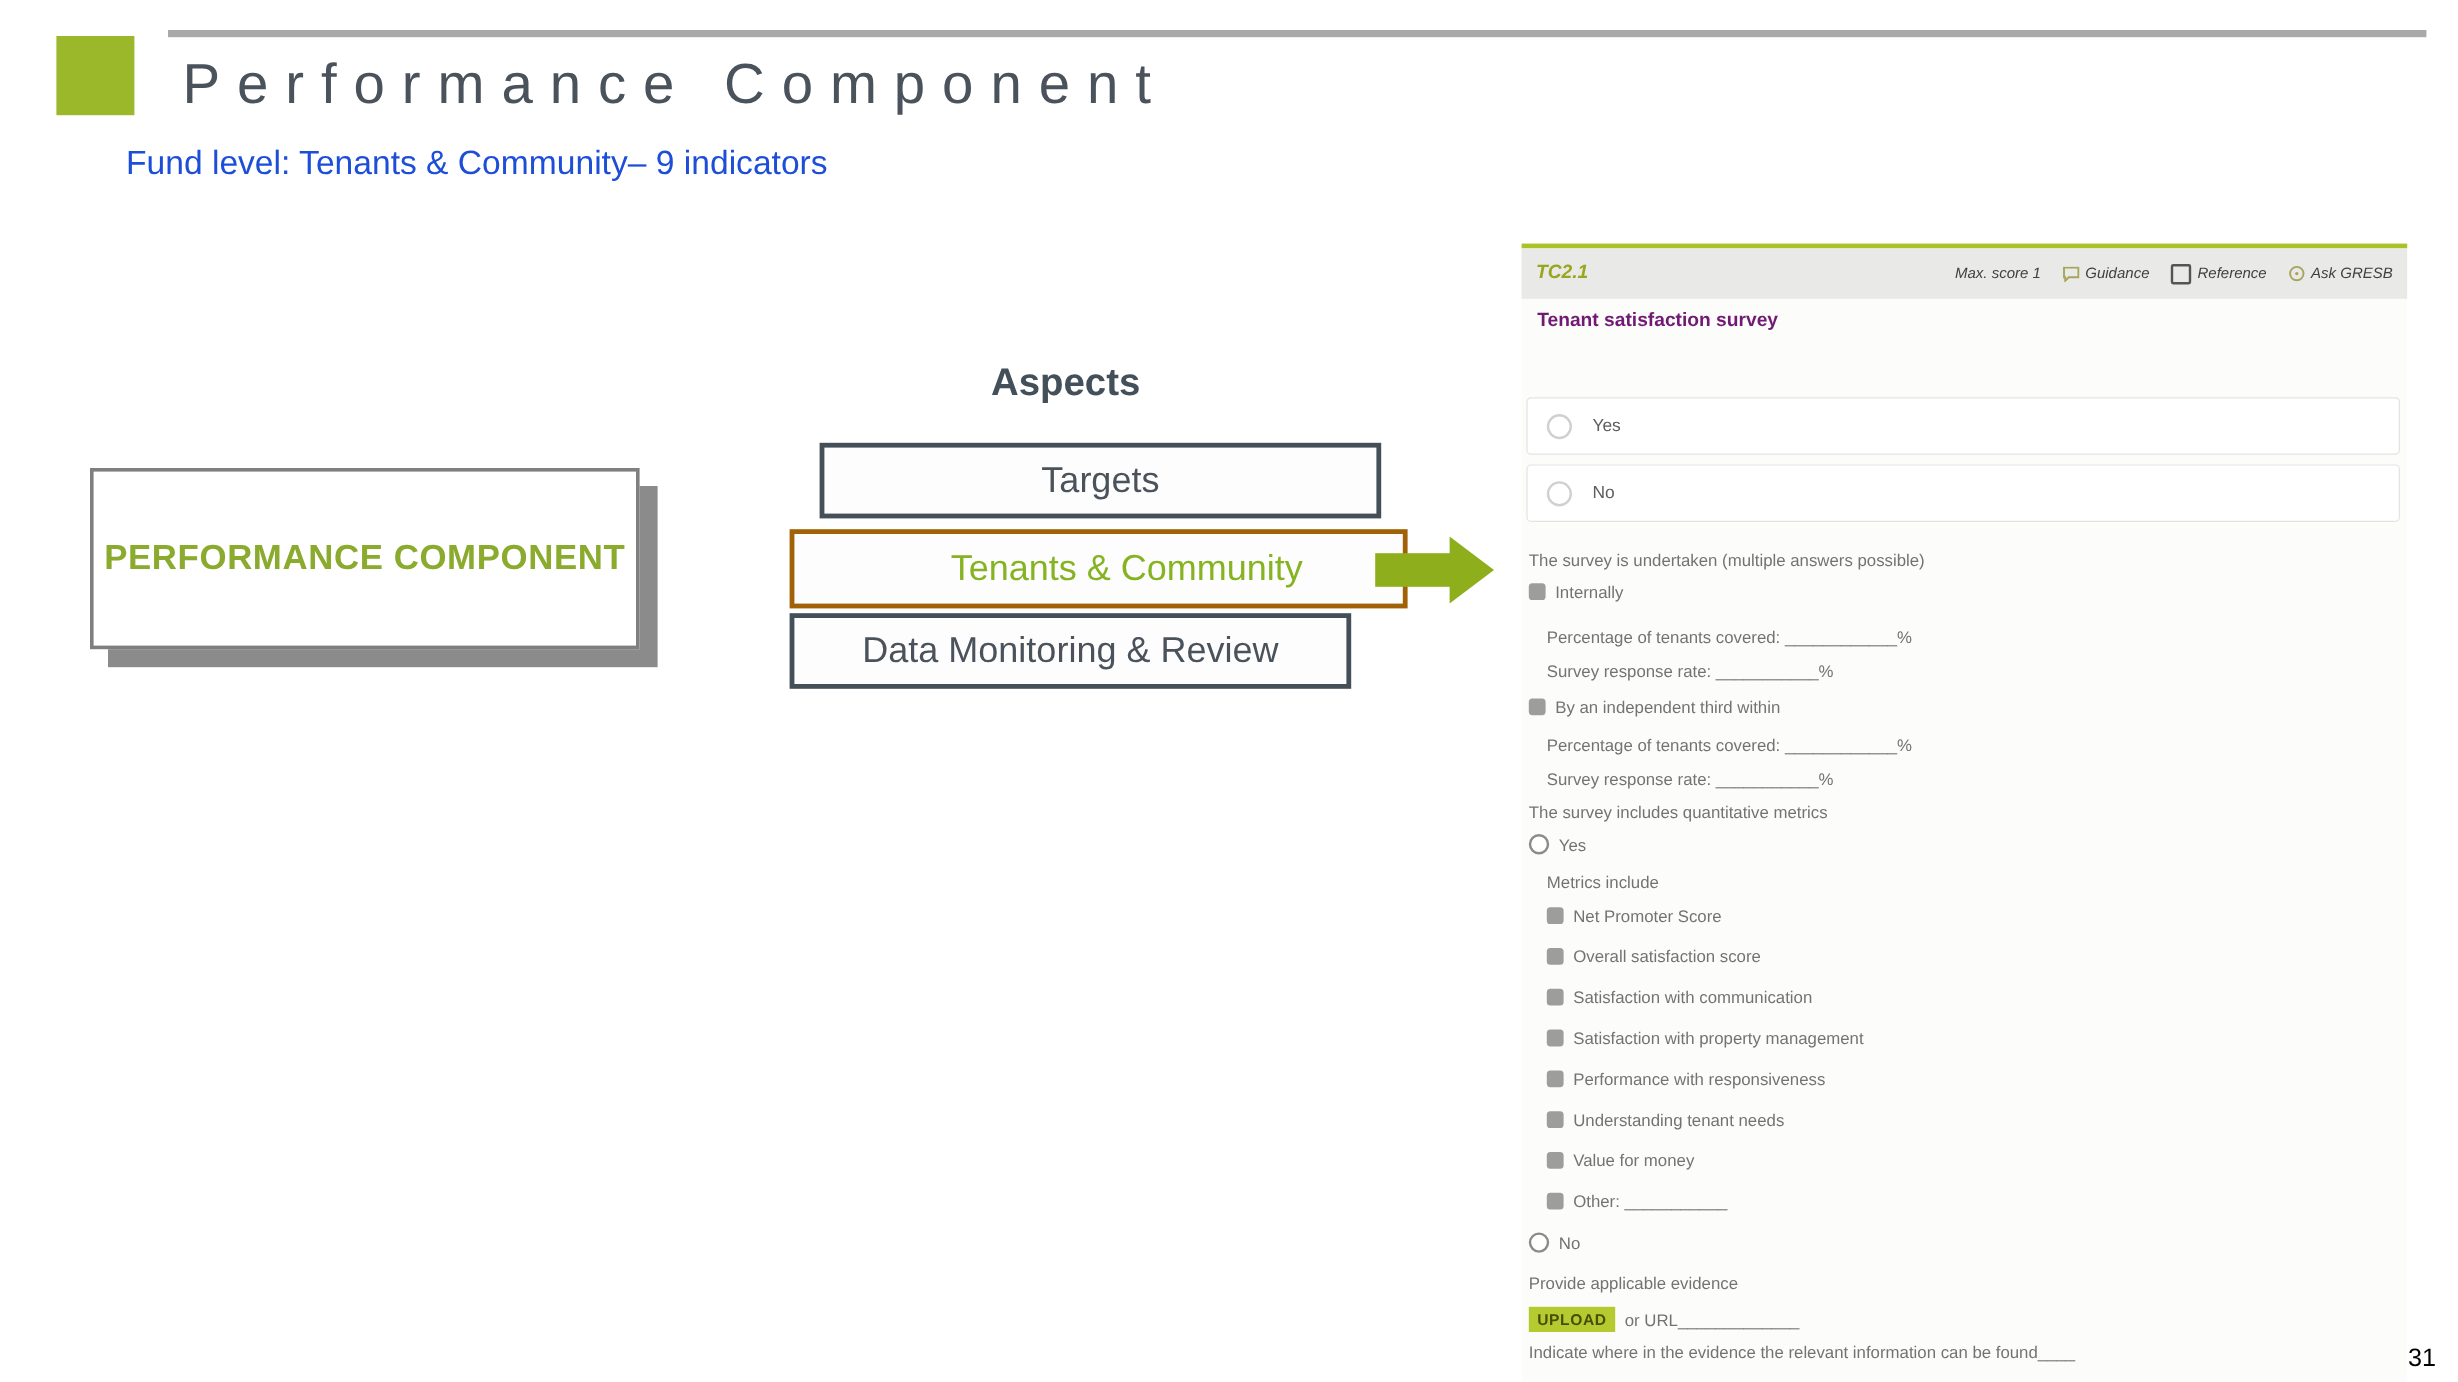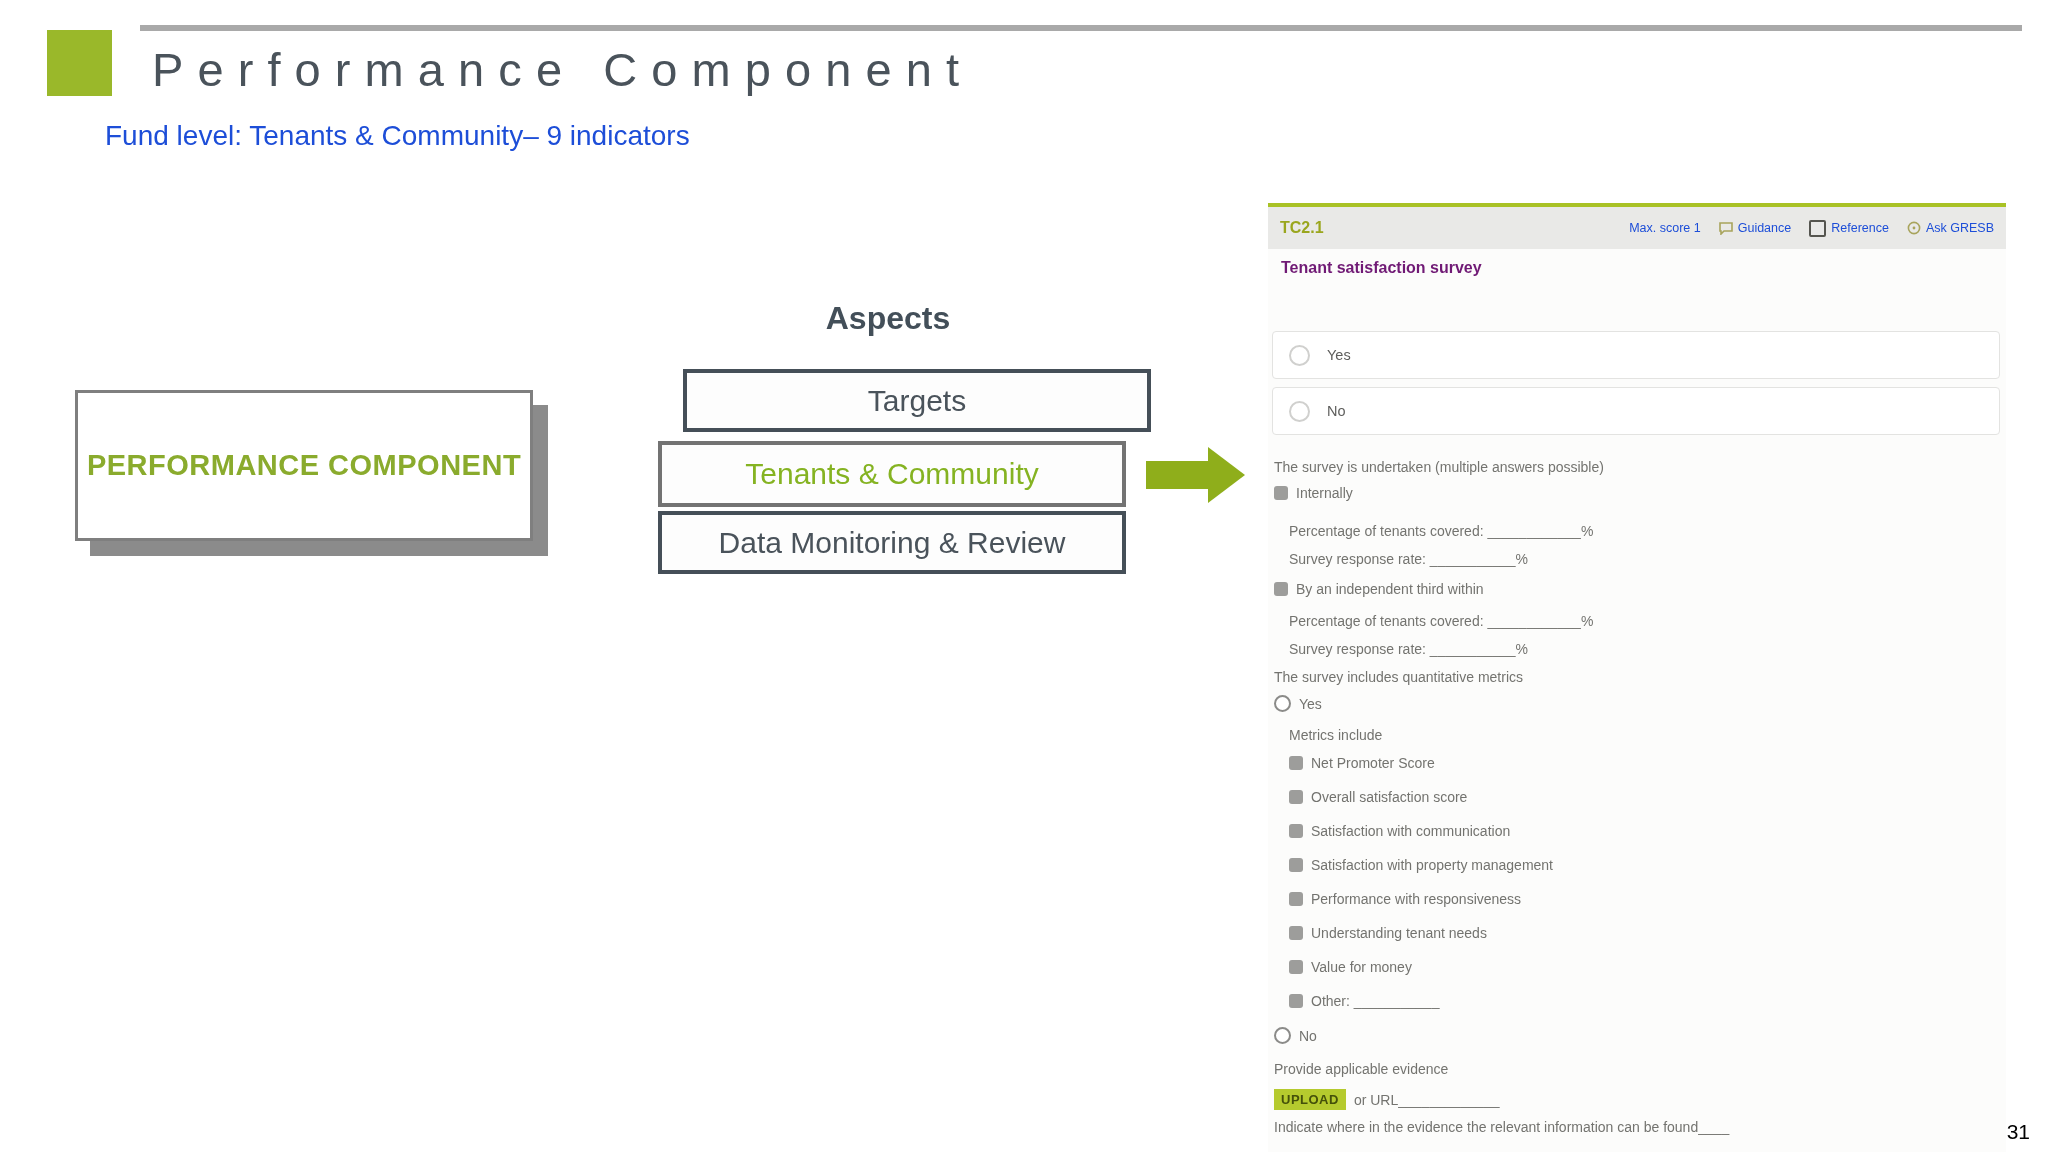--- a/index.html
+++ b/index.html
@@ -18,40 +18,40 @@
   .perf-box{position:absolute;left:75px;top:390px;width:452px;height:145px;background:#ffffff;
             border:3px solid #7f7f7f;box-shadow:15px 15px 0 0 #8b8b8b;
             display:flex;align-items:center;justify-content:center;}
   .perf-box span{font-size:29px;font-weight:bold;color:#8aab2d;letter-spacing:0.5px;}
   .aspects-label{position:absolute;left:658px;top:300px;width:460px;text-align:center;
                  font-size:32px;font-weight:bold;color:#434f59;}
   .aspect-box{position:absolute;left:658px;width:460px;display:flex;align-items:center;
               justify-content:center;background:#fdfdfd;}
   .aspect-box.dark{border:4px solid #454f58;}
   .aspect-box.dark span{font-size:30px;color:#4a535b;}
-  .aspect-box.green{border:4px solid #737373;}
+  .aspect-box.green{border:4px solid #a16207;padding-left:47px;}
   .aspect-box.green span{font-size:30px;color:#85b322;}
   .box-targets{top:369px;height:55px;margin-left:25px;}
   .box-tenants{top:441px;height:58px;}
   .box-data{top:511px;height:55px;}
 
   .flow-arrow{position:absolute;left:1146px;top:447px;width:98px;height:56px;}
   .flow-arrow .shaft{position:absolute;left:0;top:14px;width:64px;height:28px;background:#8fae1b;}
   .flow-arrow .head{position:absolute;left:62px;top:0;width:0;height:0;
                     border-top:28px solid transparent;border-bottom:28px solid transparent;
                     border-left:37px solid #8fae1b;}
 
   
   .form-panel{position:absolute;left:1268px;top:203px;width:738px;height:949px;background:#fcfcfb;}
   .form-topline{position:absolute;left:0;top:0;width:100%;height:4px;background:#a9c225;}
   .form-header{position:absolute;left:0;top:4px;width:100%;height:42px;background:#e9e9e7;
                display:flex;align-items:center;justify-content:space-between;box-sizing:border-box;
-               padding:0 12px;}
+               padding:0 12px;font-style:italic;}
   .tc-id{font-size:16px;font-weight:bold;color:#9aa61e;}
-  .hdr-right{display:flex;align-items:center;gap:18px;font-size:12.5px;color:#1d4ed8;justify-content:flex-end;}
+  .hdr-right{display:flex;align-items:center;gap:18px;font-size:12.5px;color:#404040;justify-content:flex-end;}
   .hdr-item{display:flex;align-items:center;gap:5px;white-space:nowrap;}
   .bubble-icon svg, .ask-icon svg{display:block;}
   .ref-icon{width:13px;height:13px;border:2px solid #55554f;border-radius:2px;display:inline-block;}
 
   .q-name{position:absolute;left:13px;top:56px;font-size:16px;font-weight:bold;color:#701a75;}
   .q-text{position:absolute;left:13px;top:91px;font-size:16px;font-weight:bold;color:#454543;}
 
   .opt-box{position:absolute;left:4px;width:728px;height:48px;background:#ffffff;
            border:1px solid #e3e3e1;border-radius:4px;display:flex;align-items:center;
            gap:17px;padding-left:16px;box-sizing:border-box;}

